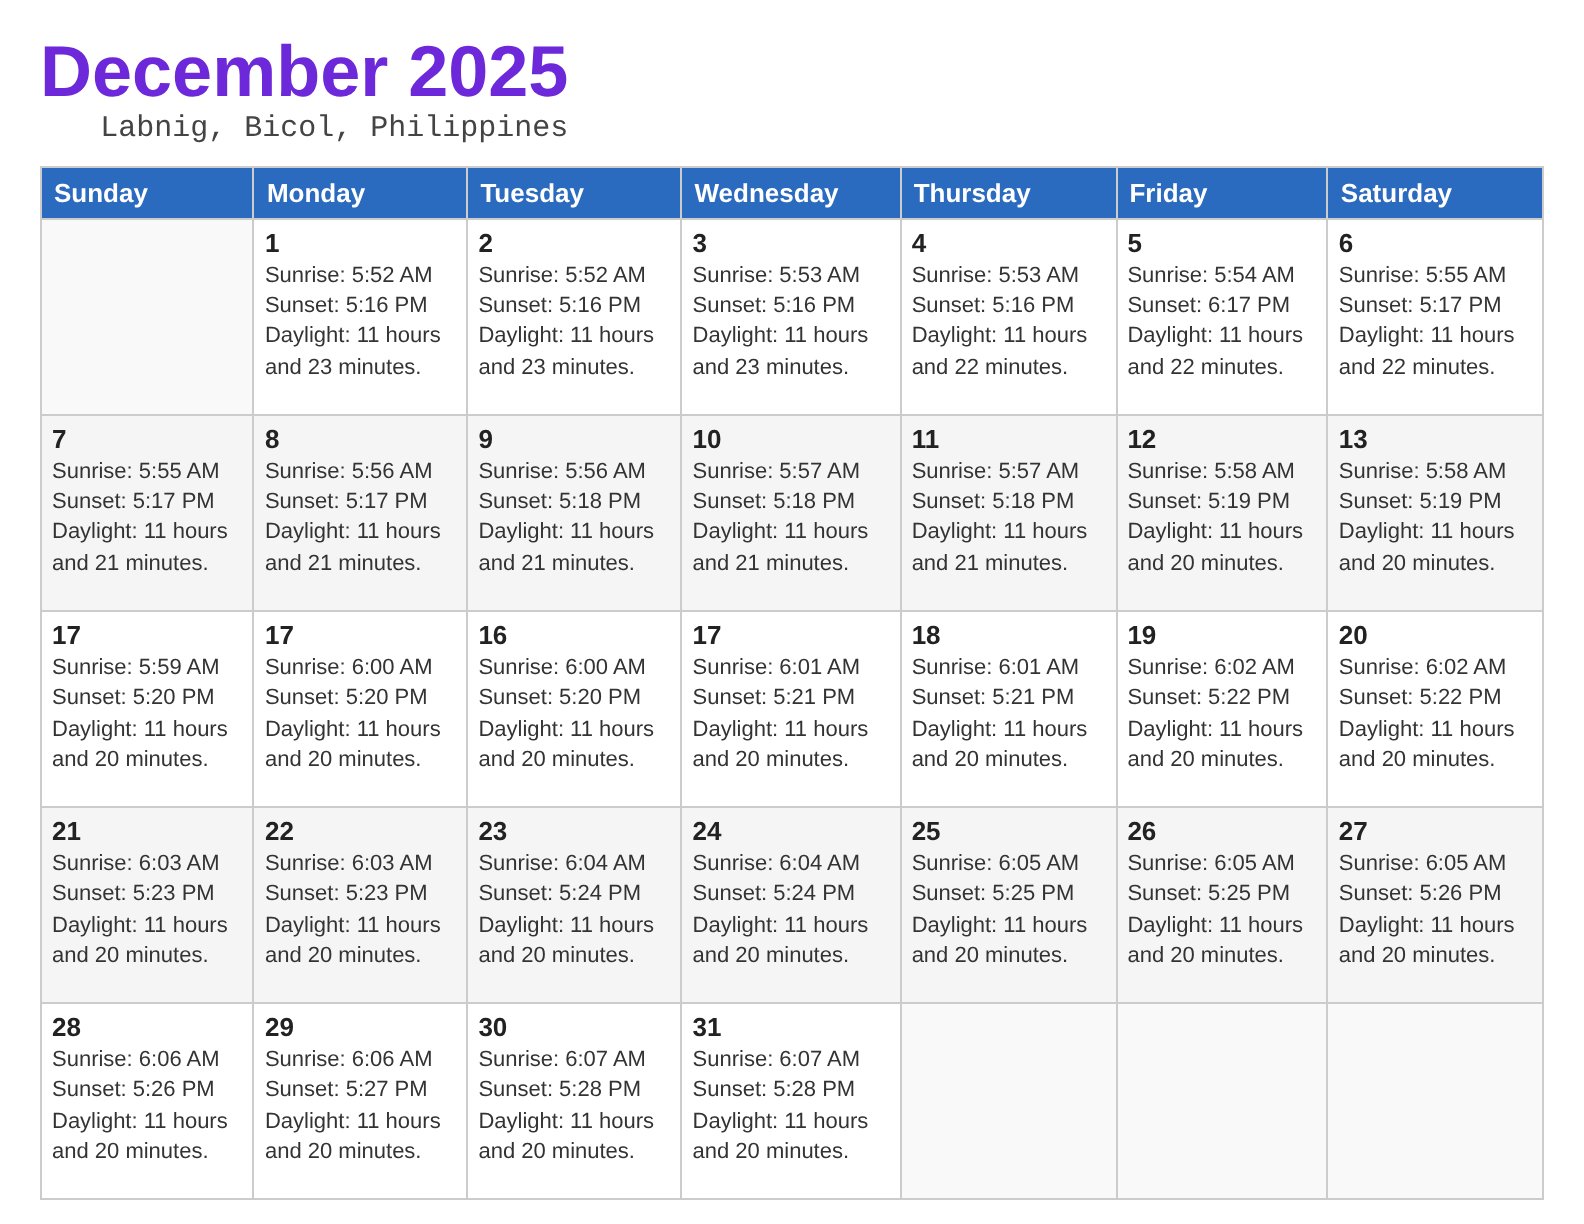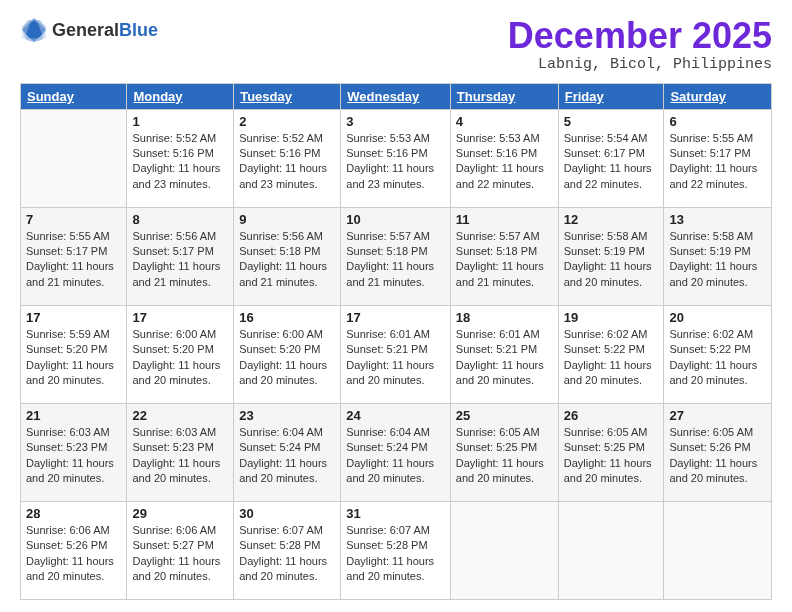--- a/index.html
+++ b/index.html
@@ -54,21 +54,20 @@
       flex: 1;
     }
     .calendar thead tr th {
       background: #2a6abf;
       color: #fff;
       font-size: 13px;
       font-weight: bold;
       padding: 5px 6px;
       text-align: left;
       border: 1px solid #ccc;
-      text-decoration: underline;
     }
     .calendar tbody tr td {
       border: 1px solid #ccc;
       vertical-align: top;
       padding: 4px 5px;
       font-size: 10.5px;
       color: #333;
       width: 113px;
       height: 88px;
     }
@@ -88,34 +87,20 @@
     }
     .row-shade {
       background: #f5f5f5;
     }
   </style>
 </head>
 <body>
 
 <div class="page">
   <div class="header">
-    <div class="logo">
-      <svg class="logo-icon" viewBox="0 0 28 28">
-        <polygon points="14,2 26,10 26,22 14,26 2,22 2,10" fill="#2a6abf" opacity="0.15"></polygon>
-        <polygon points="20,4 26,12 22,24 14,26 6,24 2,12 8,4" fill="#2a6abf" opacity="0.3"></polygon>
-        <polygon points="14,2 26,14 14,26 2,14" fill="#2a6abf" opacity="0.5"></polygon>
-        <path d="M10,8 Q14,2 18,8 L22,18 Q18,24 14,22 Q10,24 6,18 Z" fill="#2a6abf"></path>
-      </svg>
-      <div>
-        <div style="display:flex;align-items:baseline;gap:0;">
-          <span class="logo-general" style="font-size:18px;font-weight:bold;color:#333;">General</span>
-          <span class="logo-blue" style="font-size:18px;font-weight:bold;color:#2a6abf;">Blue</span>
-        </div>
-      </div>
-    </div>
     <div class="title-block">
       <div class="month-year">December 2025</div>
       <div class="location">Labnig, Bicol, Philippines</div>
     </div>
   </div>
 
   <table class="calendar">
     <thead>
       <tr>
         <th>Sunday</th>

